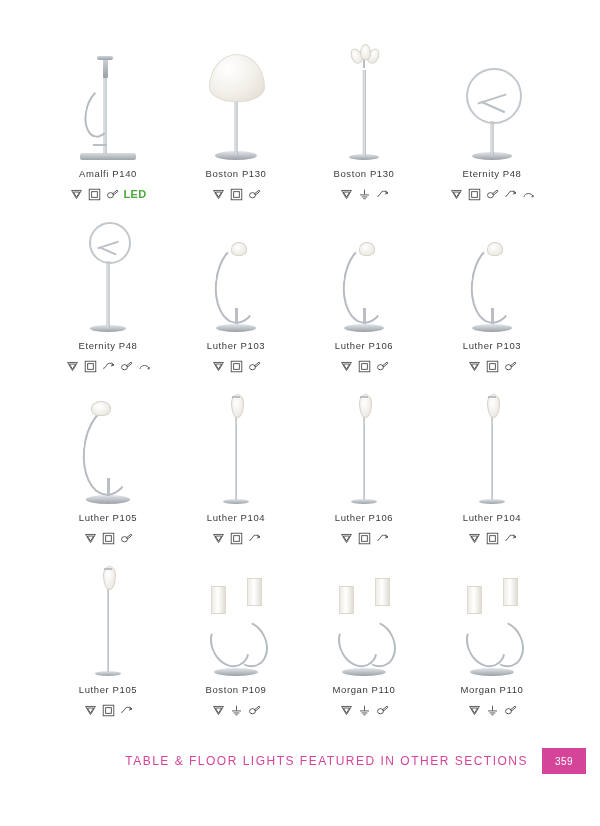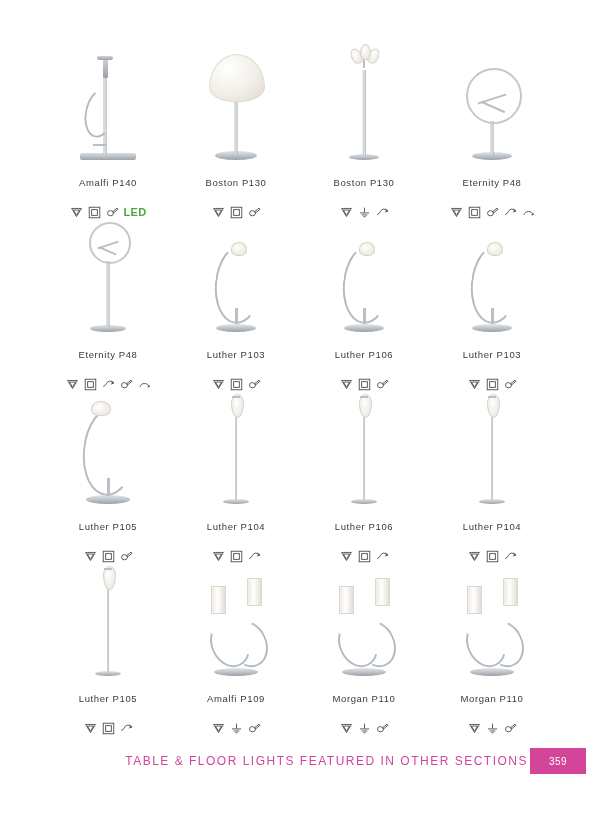--- a/index.html
+++ b/index.html
@@ -29,21 +29,21 @@
     grid-template-columns: repeat(4, 1fr);
     grid-auto-rows: 172px;
     column-gap: 0px;
     row-gap: 0px;
   }
 
   .cell {
     display: flex;
     flex-direction: column;
     align-items: center;
-    justify-content: space-between;
+    justify-content: flex-start;
     position: relative;
   }
 
   .art {
     height: 112px;
     width: 100%;
     display: flex;
     align-items: flex-end;
     justify-content: center;
     position: relative;
@@ -101,21 +101,21 @@
     font-size: 12px;
     letter-spacing: 1.5px;
     color: #d4459a;
     font-family: "Liberation Sans", sans-serif;
     white-space: nowrap;
   }
   .page-number-box {
     position: absolute;
     right: 14px;
     top: 0;
-    width: 56px;
+    width: 44px;
     height: 26px;
     background: #d4459a;
     color: #ffffff;
     font-size: 10px;
     letter-spacing: 0.5px;
     display: flex;
     align-items: center;
     justify-content: center;
     font-family: "Liberation Sans", sans-serif;
   }
@@ -646,21 +646,21 @@
       <div class="cell">
         <div class="art">
           <div class="lamp">
             <div class="base-round" style="width:44px;height:8px;"></div>
             <div class="arc" style="width:34px;height:44px;left:20px;bottom:8px;transform:rotate(-25deg);"></div>
             <div class="arc" style="width:34px;height:44px;left:38px;bottom:8px;transform:rotate(-25deg) scaleX(-1);"></div>
             <div class="candle" style="left:20px;bottom:62px;"></div>
             <div class="candle" style="left:56px;bottom:70px;"></div>
           </div>
         </div>
-        <div class="caption">Amalfi P109</div>
+        <div class="caption">Boston P109</div>
         <div class="icons">
           <span class="icon">
             <svg viewBox="0 0 16 16" width="13" height="13">
               <path d="M2 3 L14 3 L8 13 Z" fill="none" stroke="#4a4a4a" stroke-width="1.1"></path>
               <path d="M4.2 5 L11.8 5 L8 11.3 Z" fill="none" stroke="#4a4a4a" stroke-width="1.1"></path>
             </svg>
           </span>
           <span class="icon">
             <svg viewBox="0 0 16 16" width="13" height="13">
               <line x1="8" y1="2" x2="8" y2="8" stroke="#4a4a4a" stroke-width="1.1"></line>

